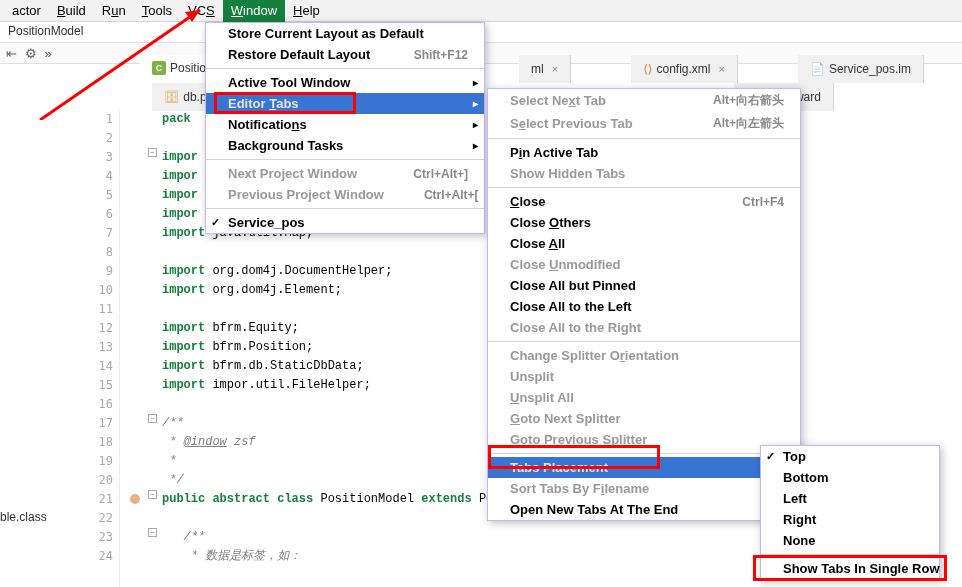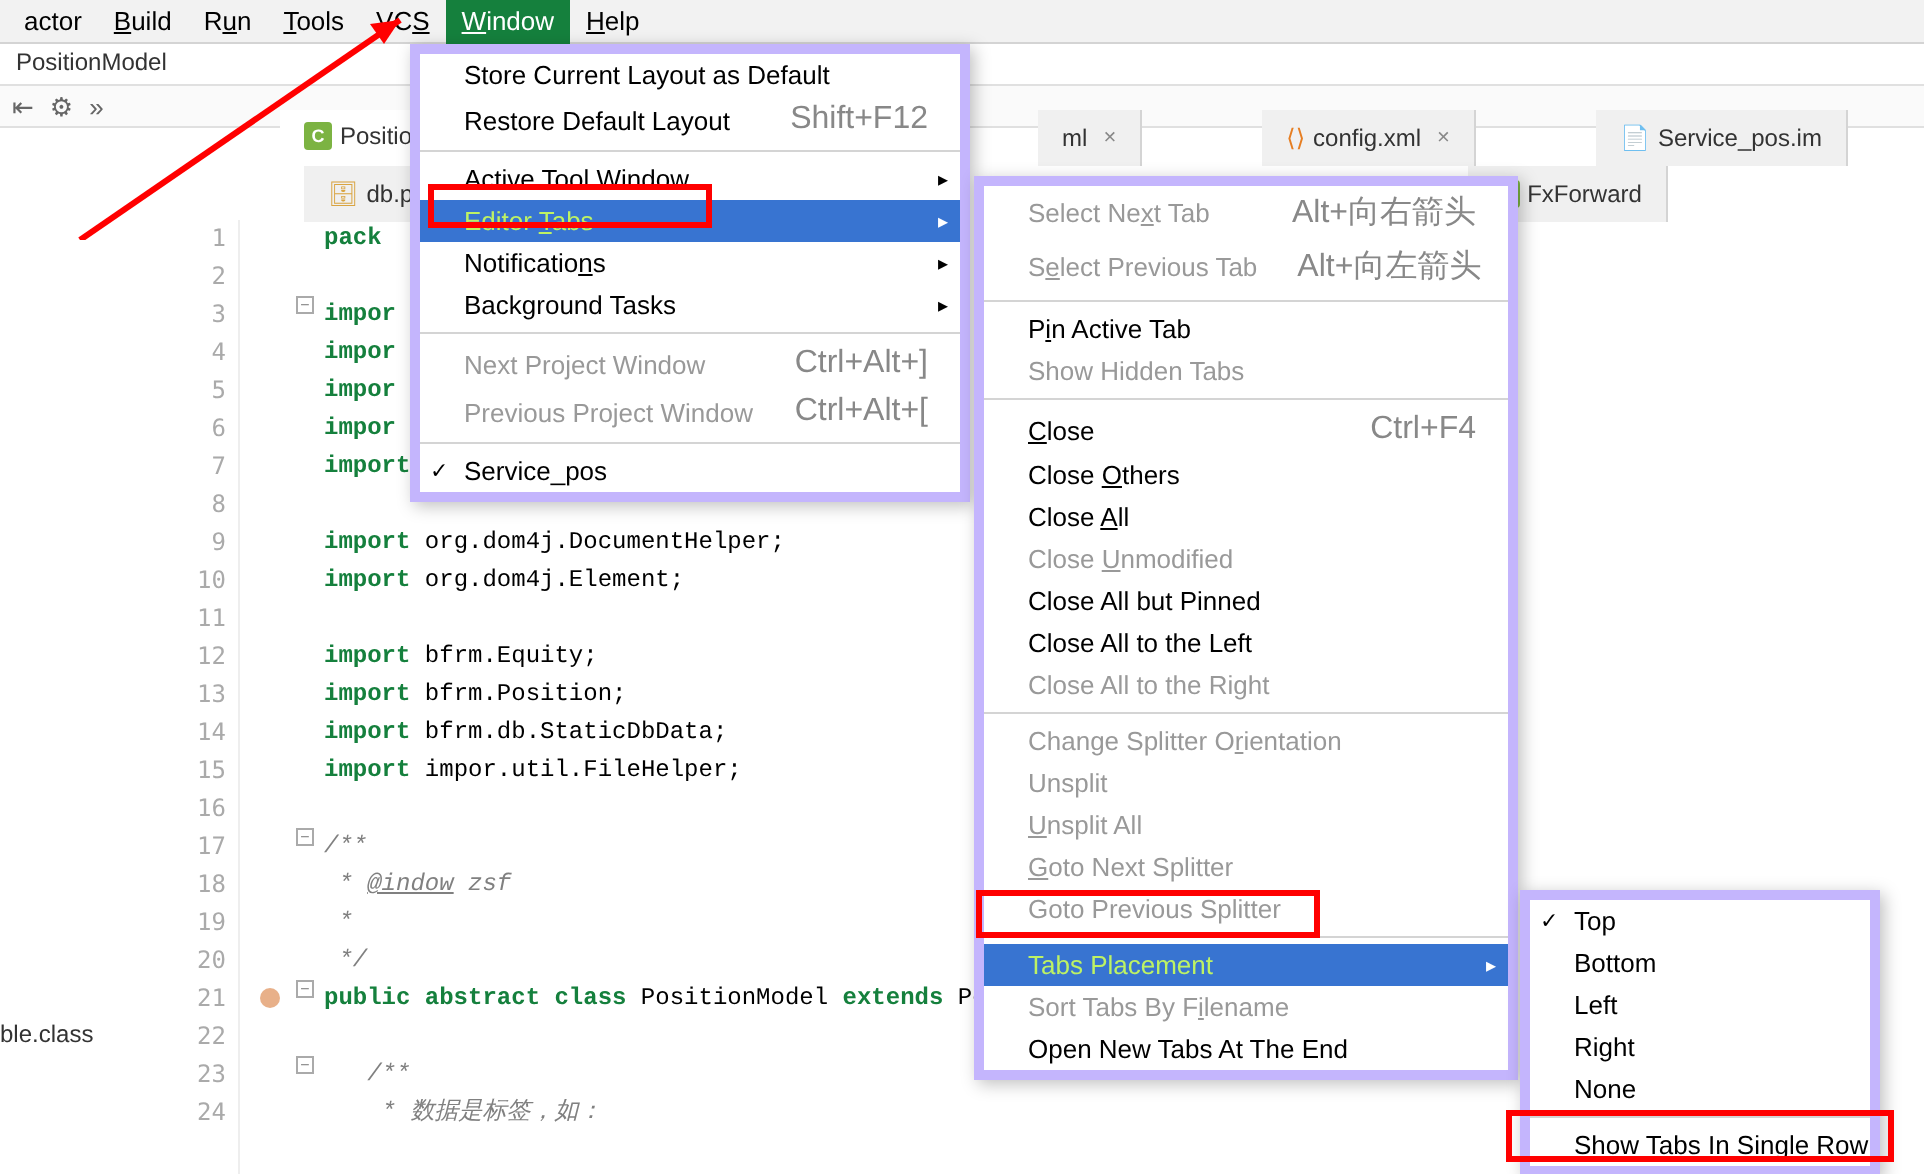--- a/index.html
+++ b/index.html
@@ -19,25 +19,25 @@
 .gutter { position: absolute; left: 84px; top: 110px; width: 36px; bottom: 0; background: #fff; text-align: right; color: #aaa; font-family: Consolas, monospace; font-size: 12px; padding-right: 6px; border-right: 1px solid #eee; }
 .gutter div { height: 19px; line-height: 19px; }
 .fold-col { position: absolute; left: 148px; top: 110px; width: 14px; bottom: 0; }
 .fold { position: absolute; width: 9px; height: 9px; border: 1px solid #aaa; background: #fff; font-size: 8px; line-height: 7px; text-align: center; color: #888; cursor: pointer; }
 .fold.minus::before { content: "−"; }
 .editor { position: absolute; left: 162px; top: 110px; right: 0; bottom: 0; font-family: Consolas, "Courier New", monospace; font-size: 12px; white-space: pre; line-height: 19px; }
 .kw { color: #15803d; font-weight: bold; }
 .cmt { color: #808080; font-style: italic; }
 .tag { color: #808080; font-style: italic; text-decoration: underline; }
 .leftsidebar { position: absolute; left: 0; top: 510px; width: 80px; font-size: 12px; color: #333; }
-.menu { position: absolute; background: #fff; border: 5px solid #c4b5fd; box-shadow: 2px 2px 8px rgba(0,0,0,0.25); font-size: 13px; }
+.menu { position: absolute; background: #fff; border: 1px solid #c4b5fd; box-shadow: 2px 2px 8px rgba(0,0,0,0.25); font-size: 13px; font-weight: bold; }
 .menu-item { display: flex; align-items: center; justify-content: space-between; padding: 3px 16px 3px 22px; cursor: pointer; white-space: nowrap; position: relative; }
 .menu-item.disabled { color: #999; }
-.menu-item.selected { background: #3874d1; color: #bef264; }
-.menu-item .rt { color: #888; font-size: 16px; margin-left: 20px; }
+.menu-item.selected { background: #3874d1; color: #e5e5e5; }
+.menu-item .rt { color: #888; font-size: 12px; margin-left: 40px; }
 .menu-item.has-sub::after { content: "▸"; position: absolute; right: 6px; font-size: 10px; }
 .menu-item.has-sub.selected::after { color: #fff; }
 .menu-sep { height: 1px; background: #d4d4d4; margin: 3px 0; }
 .check { position: absolute; left: 5px; font-size: 11px; }
 .red-box { position: absolute; border: 3px solid #f00; pointer-events: none; }
 .red-arrow { position: absolute; pointer-events: none; }
 .bp { position: absolute; left: 130px; width: 10px; height: 10px; border-radius: 50%; background: #d87b3a; opacity: 0.6; }
 </style>
 </head>
 <body>
@@ -190,21 +190,21 @@
       <span>Previous Project Window</span>
       <span class="rt">Ctrl+Alt+[</span>
     </div>
   <div class="menu-sep"></div>
   <div class="menu-item">
       <span class="check">✓</span>
       <span>Service_pos</span>
     </div>
 </div>
 
-<div class="menu" style="left:487px; top:88px; width:272px">
+<div class="menu" style="left:487px; top:88px; width:314px">
   <div class="menu-item disabled">
       <span>Select Ne<span class="underline">x</span>t Tab</span>
       <span class="rt">Alt+向右箭头</span>
     </div>
   <div class="menu-item disabled">
       <span>S<span class="underline">e</span>lect Previous Tab</span>
       <span class="rt">Alt+向左箭头</span>
     </div>
   <div class="menu-sep"></div>
   <div class="menu-item">

